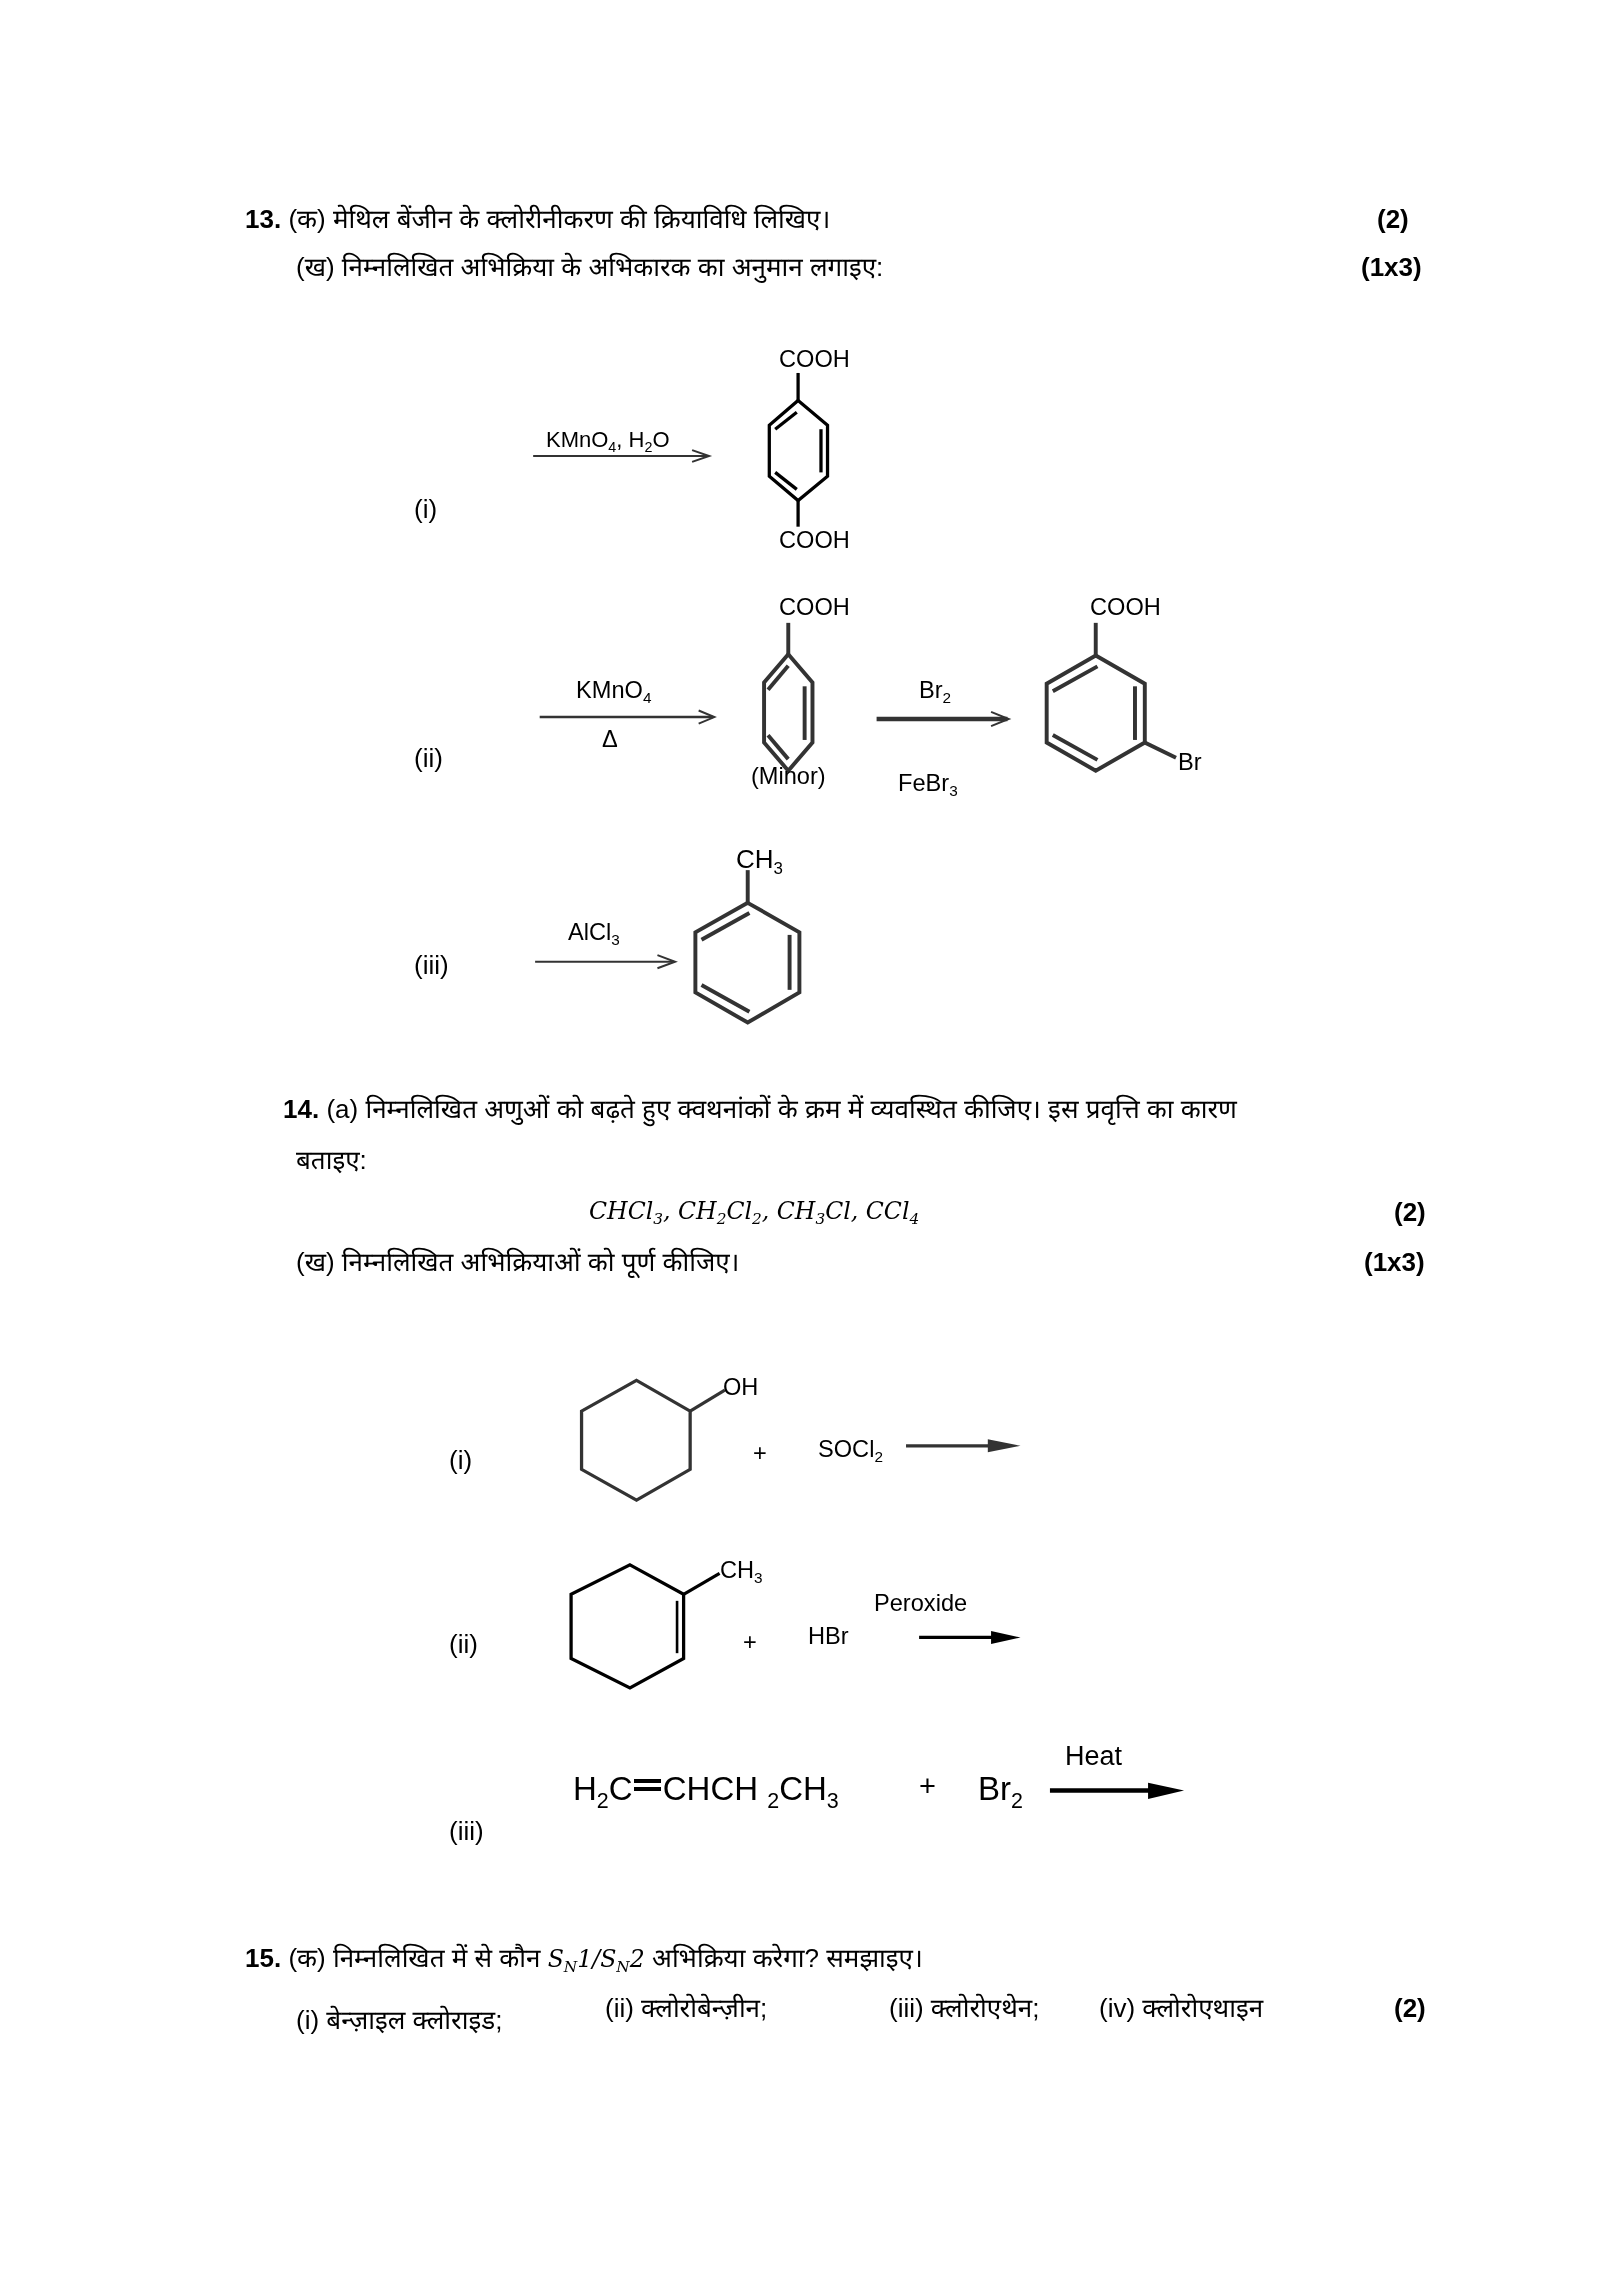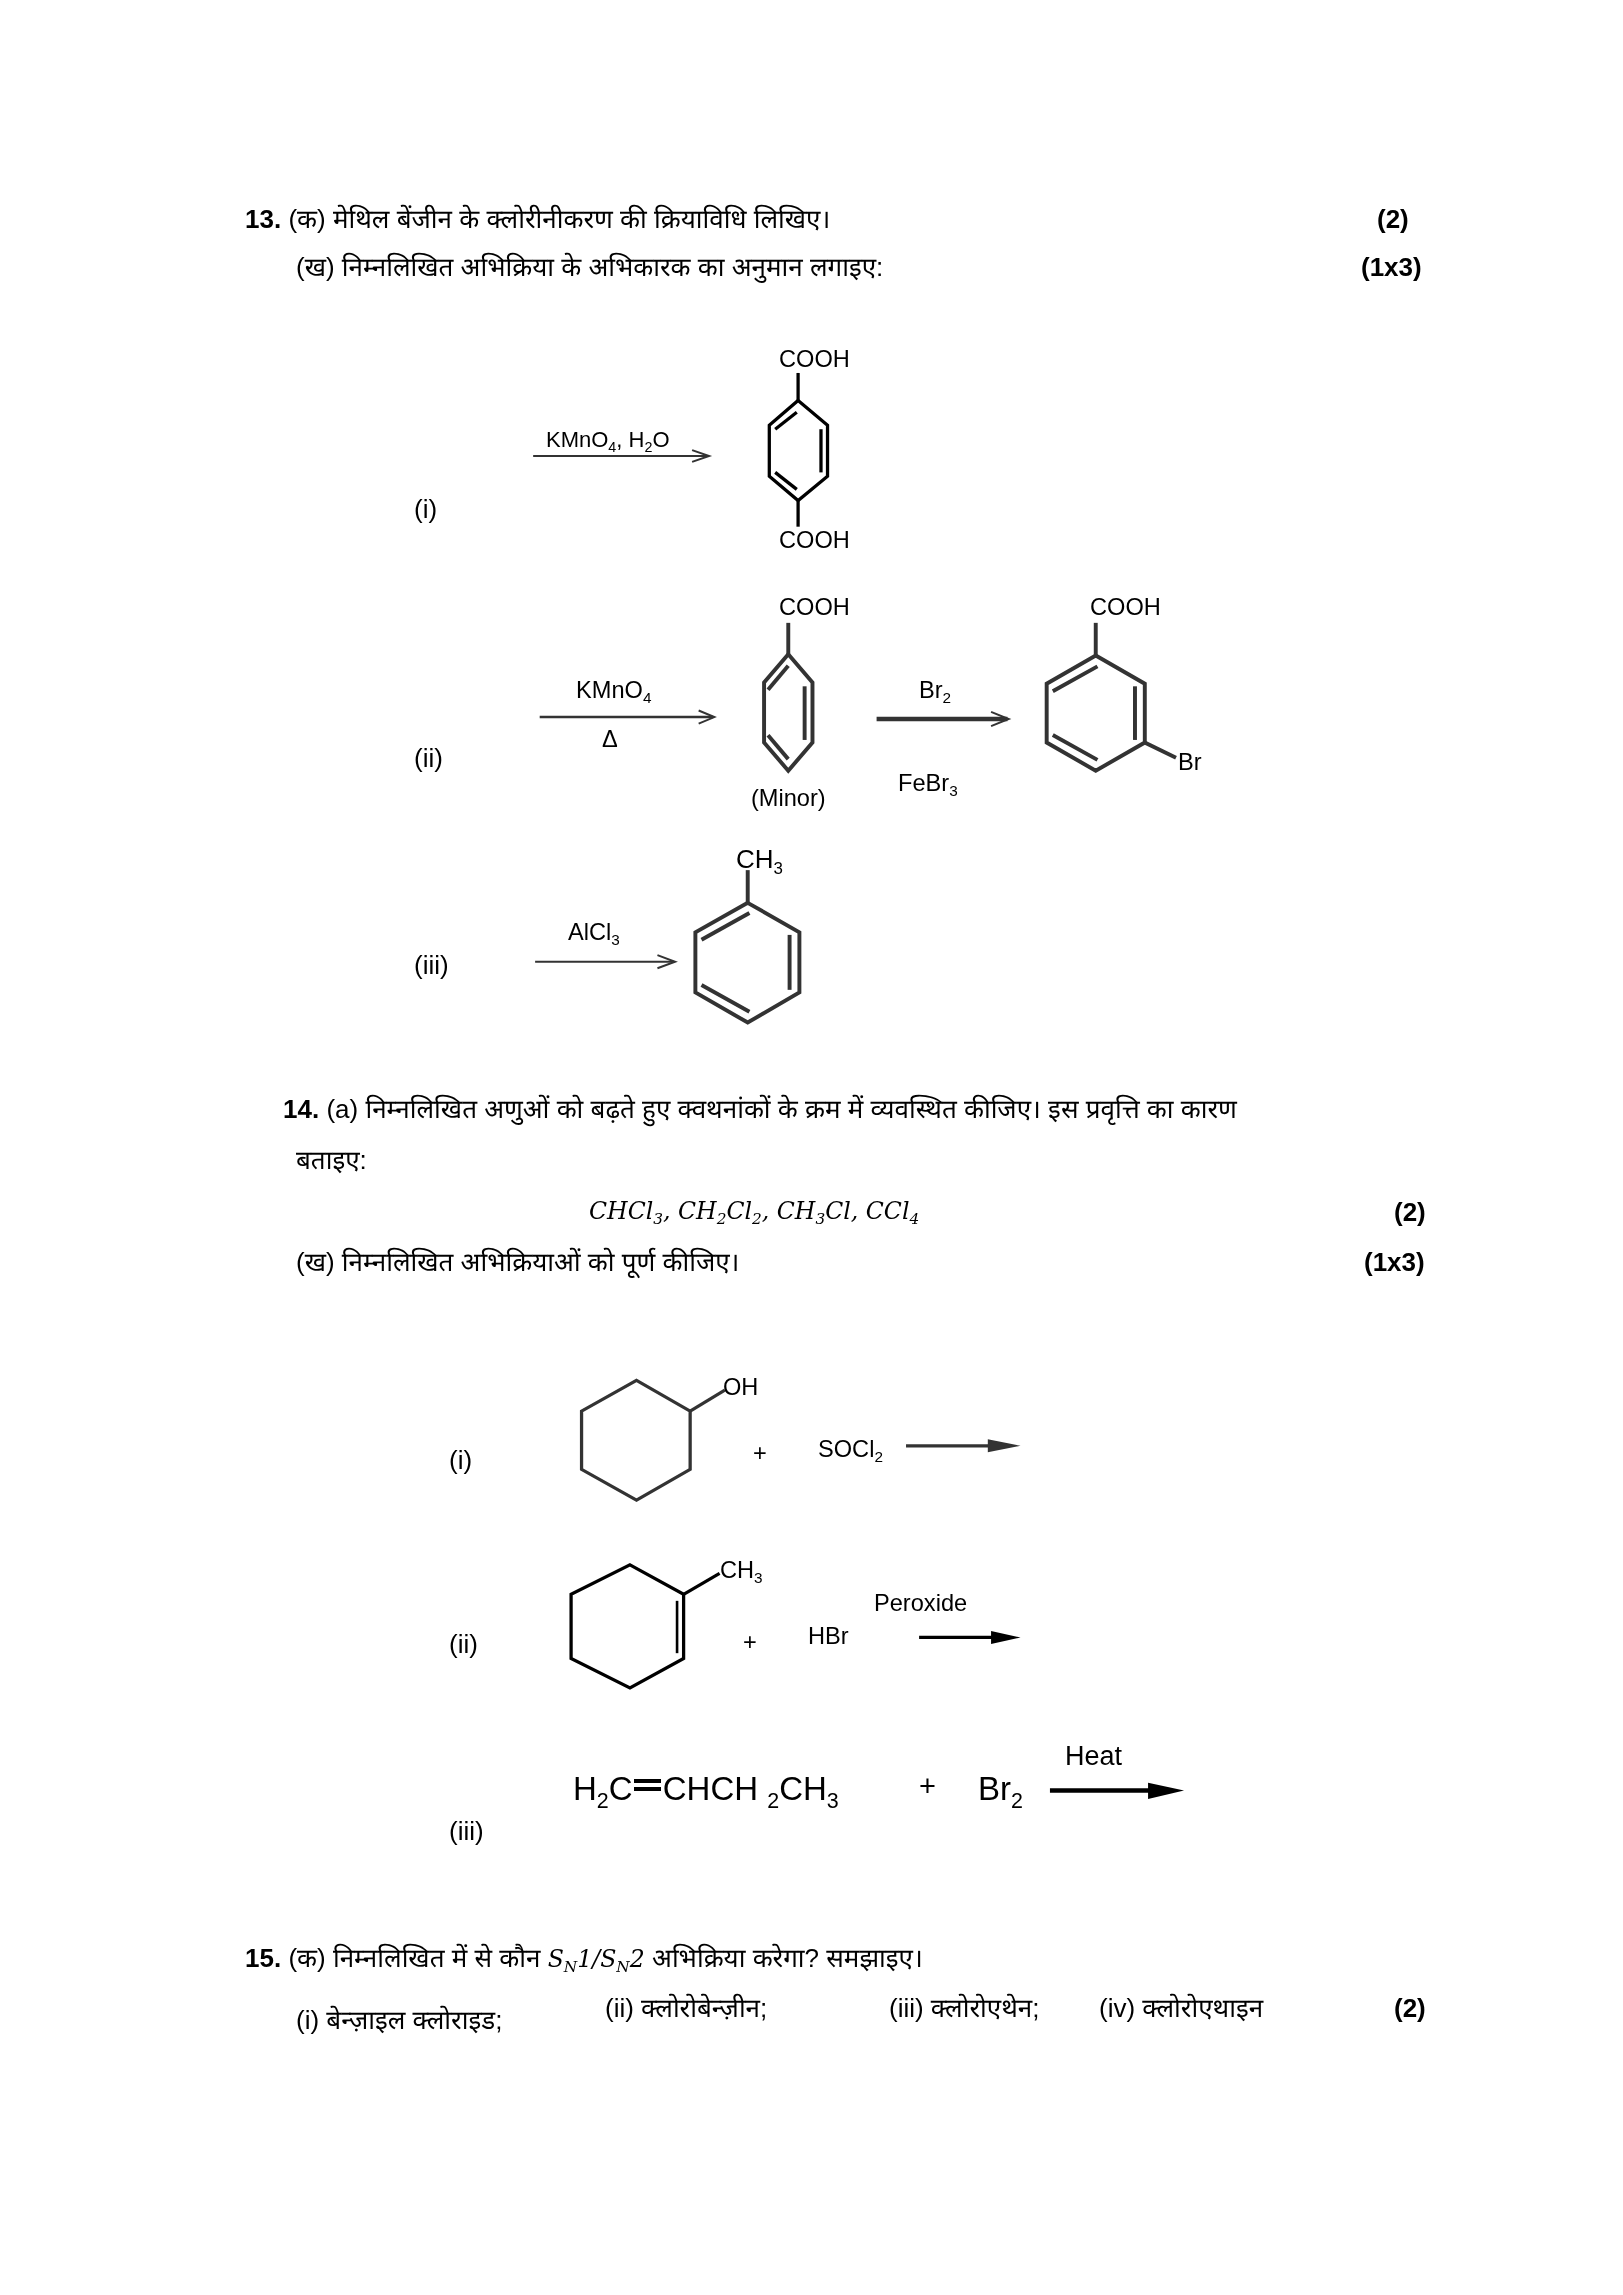--- a/index.html
+++ b/index.html
@@ -59,21 +59,21 @@
   <polyline points="1068,1086 1092,1096 1068,1106" stroke="#333" stroke-width="3" fill="none"></polyline>
 </svg>
 <div class="abs chem" style="left:779px; top:594px;">COOH</div>
 <svg style="left:0; top:0;" width="1623" height="2295" viewBox="0 0 2481 3508">
   <line class="bond" x1="1205" y1="955" x2="1205" y2="1000"></line>
   <polygon class="bond" points="1205,1000 1242,1043 1242,1135 1205,1178 1168,1135 1168,1043"></polygon>
   <line class="bond" x1="1176" y1="1052" x2="1203" y2="1020"></line>
   <line class="bond" x1="1230" y1="1052" x2="1230" y2="1128"></line>
   <line class="bond" x1="1176" y1="1126" x2="1203" y2="1158"></line>
 </svg>
-<div class="abs chem" style="left:751px; top:785px;text-align:center;">(Minor)</div>
+<div class="abs chem" style="left:751px; top:763px;text-align:center;">(Minor)</div>
 <div class="abs chem" style="left:919px; top:677px;">Br<sub>2</sub></div>
 <div class="abs chem" style="left:898px; top:726px;margin-top:44px;">FeBr<sub>3</sub></div>
 <svg style="left:0; top:0;" width="1623" height="2295" viewBox="0 0 2481 3508">
   <line x1="1340" y1="1099" x2="1540" y2="1099" stroke="#333" stroke-width="7"></line>
   <polyline points="1515,1088 1542,1099 1515,1110" stroke="#333" stroke-width="3" fill="none"></polyline>
 </svg>
 <div class="abs chem" style="left:1090px; top:594px;">COOH</div>
 <svg style="left:0; top:0;" width="1623" height="2295" viewBox="0 0 2481 3508">
   <line class="bond" x1="1675" y1="955" x2="1675" y2="1002"></line>
   <polygon class="bond" points="1675,1002 1750,1045 1750,1135 1675,1178 1600,1135 1600,1045"></polygon>

